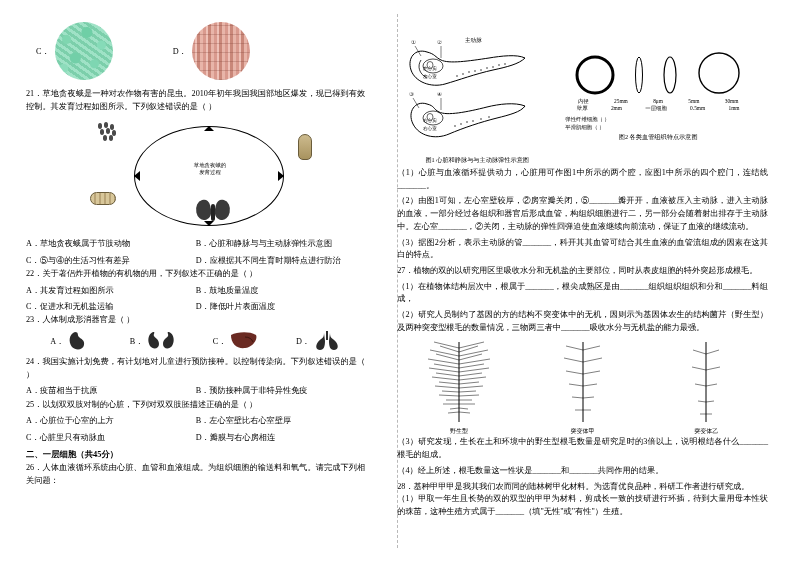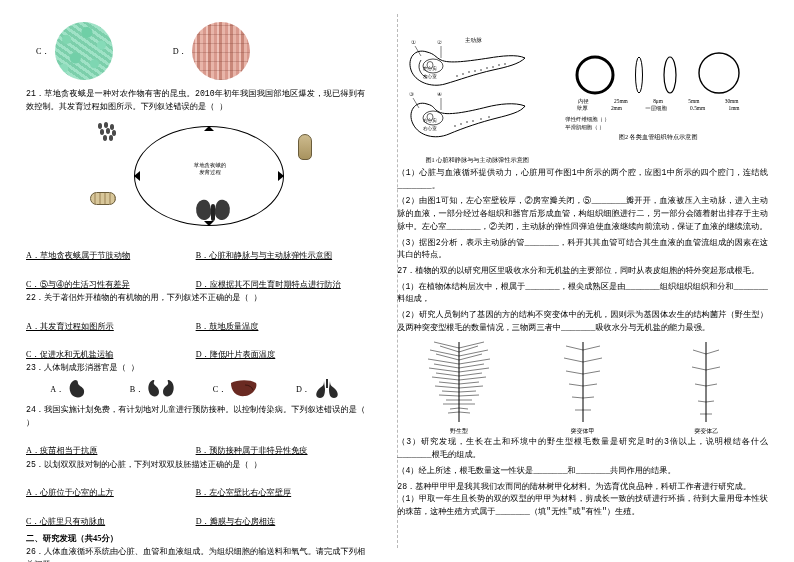--- a/index.html
+++ b/index.html
@@ -26,28 +26,26 @@
     position: absolute;
     left: 397px; top: 14px; bottom: 14px;
     width: 0;
     border-left: 1px dashed #b9b9b9;
   }
   .q {
     font-size: 8.2px;
     line-height: 1.55;
     margin: 0 0 3px 0;
     text-align: justify;
-    font-family: Liberation Mono, monospace;
   }
   .opts {
     display: flex;
     font-size: 8.2px;
     line-height: 1.5;
-    margin: 16px 0 1px 0;
-    text-decoration: underline;
+    margin: 4px 0 1px 0;
   }
   .opts > div { flex: 1 1 50%; padding-right: 4px; }
   .section-title {
     font-size: 8.4px;
     font-weight: bold;
     margin: 5px 0 2px 0;
   }
 
   
   .img-row-top {
@@ -275,21 +273,21 @@
     <p class="q">25．以划双双肢对制的心脏，下列对双双肢胚描述正确的是（    ）</p>
     <div class="opts">
       <div>A．心脏位于心室的上方</div>
       <div>B．左心室壁比右心室壁厚</div>
     </div>
     <div class="opts">
       <div>C．心脏里只有动脉血</div>
       <div>D．瓣膜与右心房相连</div>
     </div>
 
-    <div class="section-title">二、研究发现（共45分）</div>
+    <div class="section-title">二、一层细胞（共45分）</div>
     <p class="q">26．人体血液循环系统由心脏、血管和血液组成。为组织细胞的输送料和氧气。请完成下列相关问题：</p>
   </div>
 
   <div class="divider"></div>
 
   <div class="col col-right">
 
     <div class="fig-top">
 
       <div class="fig1">

